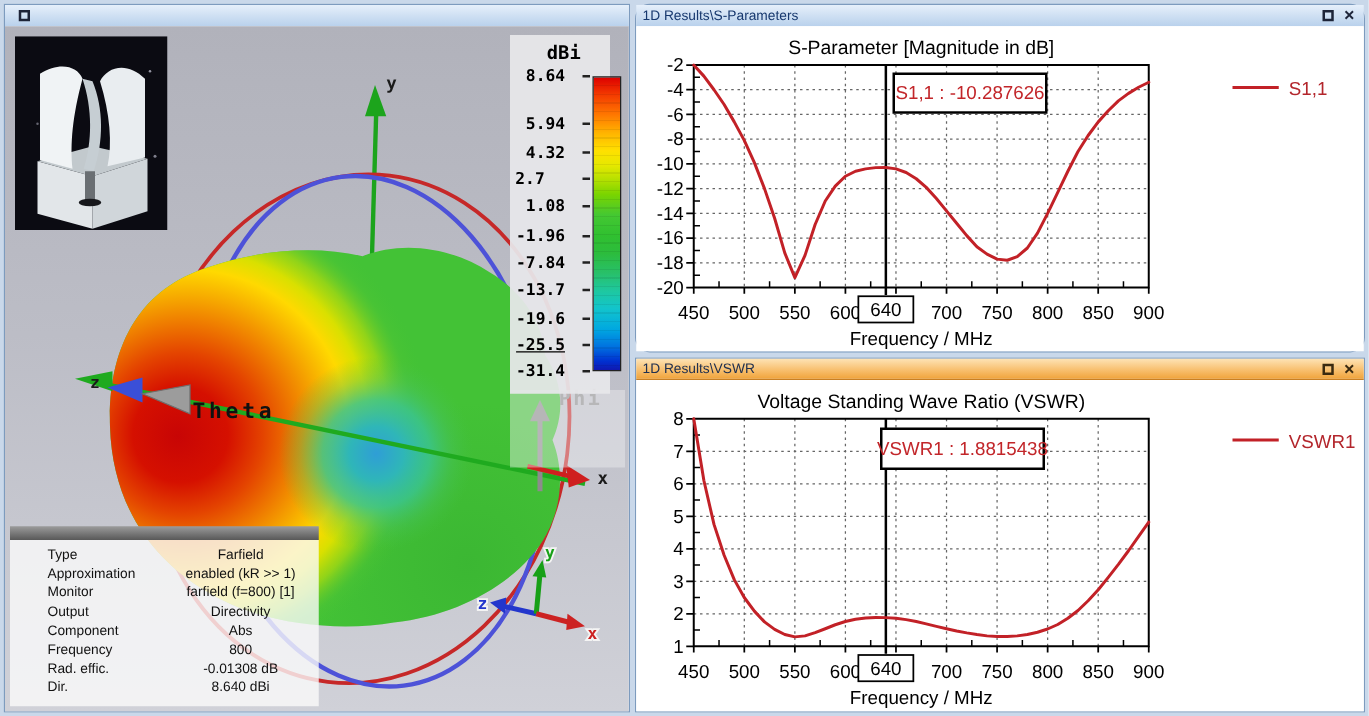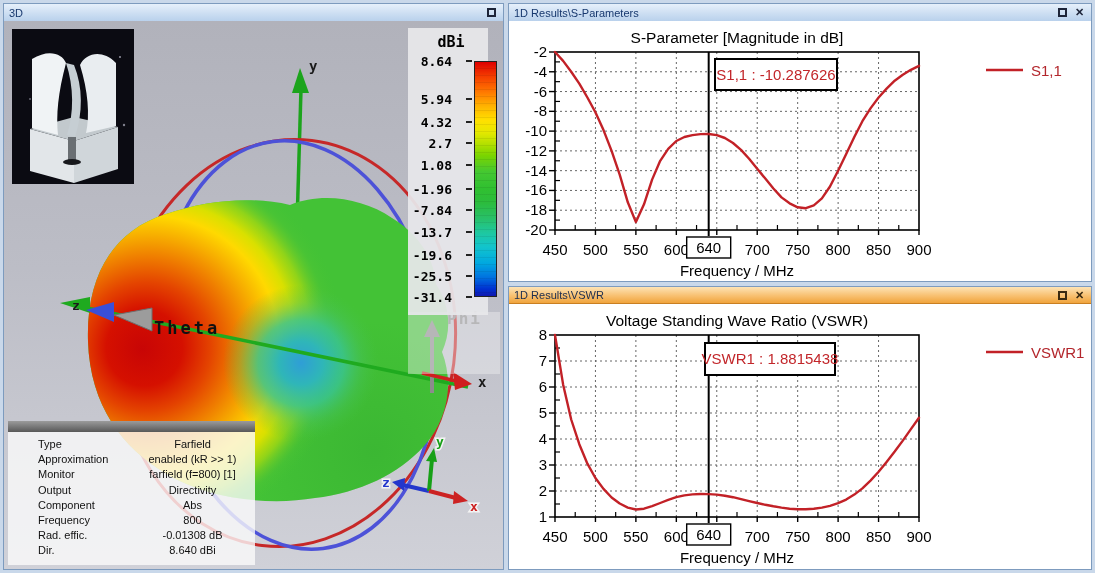--- a/index.html
+++ b/index.html
@@ -1,21 +1,21 @@
 <!DOCTYPE html>
 <html><head>
 <meta charset="utf-8">
 <style>
   * { margin:0; padding:0; box-sizing:border-box; }
   body { font-family:"Liberation Sans", sans-serif; }
   .app { position:relative; width:1095px; height:573px; background:#c9d8ea; overflow:hidden; }
 
   .panel { position:absolute; border:1px solid #7d9bbe; background:#fff; }
   .panel-3d   { left:3px; top:3px;   width:501px; height:567px; }
-  .panel-sp   { left:508px; top:3px; width:584px; height:279px; }
+  .panel-sp   { left:508px; top:3px; width:584px; height:279px;border-radius:12px; }
   .panel-vswr { left:508px; top:286px; width:584px; height:284px; }
 
   .titlebar { height:17px; display:flex; align-items:center; padding:0 5px;
               font-size:11px; color:#17386e; }
   .titlebar.blue   { background:linear-gradient(180deg,#e6f0fb 0%,#cfe0f3 50%,#b9d1ec 100%); }
   .titlebar.orange { background:linear-gradient(180deg,#fde3b5 0%,#f8c070 55%,#f0a43c 100%);
                      border-bottom:1px solid #c97f22; color:#20304f; }
   .tb-title { flex:1; white-space:nowrap; overflow:hidden; }
   .tb-btn { width:13px; height:13px; margin-left:4px; display:flex; align-items:center;
             justify-content:center; font-size:11px; font-weight:bold; color:#1d2438; cursor:pointer; }
@@ -60,21 +60,20 @@
   .leg-text  { font-size:15px; fill:#b3262c; }
   .mono { font-family:"DejaVu Sans Mono", monospace; }
 </style>
 </head>
 <body>
 
 <div class="app">
 
   <section class="panel panel-3d">
     <div class="titlebar blue">
-      <span class="tb-title">3D</span>
       <span class="tb-btn">
           <span class="sq"></span>
         </span>
     </div>
     <div class="content3d">
 
       <svg class="scene-svg" width="499" height="548" viewBox="0 0 499 548">
         <defs>
           <radialGradient id="hot" gradientUnits="userSpaceOnUse" cx="150" cy="322" r="190" fx="138" fy="328">
             <stop offset="0%" stop-color="#c80505"></stop>
@@ -202,33 +201,33 @@
       <div class="colorbar">
         <div class="cb-title">dBi</div>
         <div class="cb-bar"></div>
         <div id="cb-labels">
             <div class="cb-label" style="top: 26px;">8.64</div>
             <div class="cb-tick" style="top: 32px;"></div>
             <div class="cb-label" style="top: 63.76px;">5.94</div>
             <div class="cb-tick" style="top: 69.76px;"></div>
             <div class="cb-label" style="top: 87.36px;">4.32</div>
             <div class="cb-tick" style="top: 93.36px;"></div>
-            <div class="cb-label" style="top: 108.128px;">2.7</div>
+            <div class="cb-label" style="top: 108.128px; text-align: center;">2.7</div>
             <div class="cb-tick" style="top: 114.128px;"></div>
             <div class="cb-label" style="top: 130.312px;">1.08</div>
             <div class="cb-tick" style="top: 136.312px;"></div>
             <div class="cb-label" style="top: 154.148px;">-1.96</div>
             <div class="cb-tick" style="top: 160.148px;"></div>
             <div class="cb-label" style="top: 174.68px;">-7.84</div>
             <div class="cb-tick" style="top: 180.68px;"></div>
             <div class="cb-label" style="top: 197.1px;">-13.7</div>
             <div class="cb-tick" style="top: 203.1px;"></div>
             <div class="cb-label" style="top: 219.52px;">-19.6</div>
             <div class="cb-tick" style="top: 225.52px;"></div>
-            <div class="cb-label" style="top: 241.468px;">-25.5</div>
+            <div class="cb-label" style="top: 241.468px; text-decoration: underline;">-25.5</div>
             <div class="cb-tick" style="top: 247.468px;"></div>
             <div class="cb-label" style="top: 262px;">-31.4</div>
             <div class="cb-tick" style="top: 268px;"></div>
           </div>
       </div>
 
       <div class="info-table">
         <div class="it-header"></div>
         <div class="it-body" id="it-body">
             <div class="it-row">

